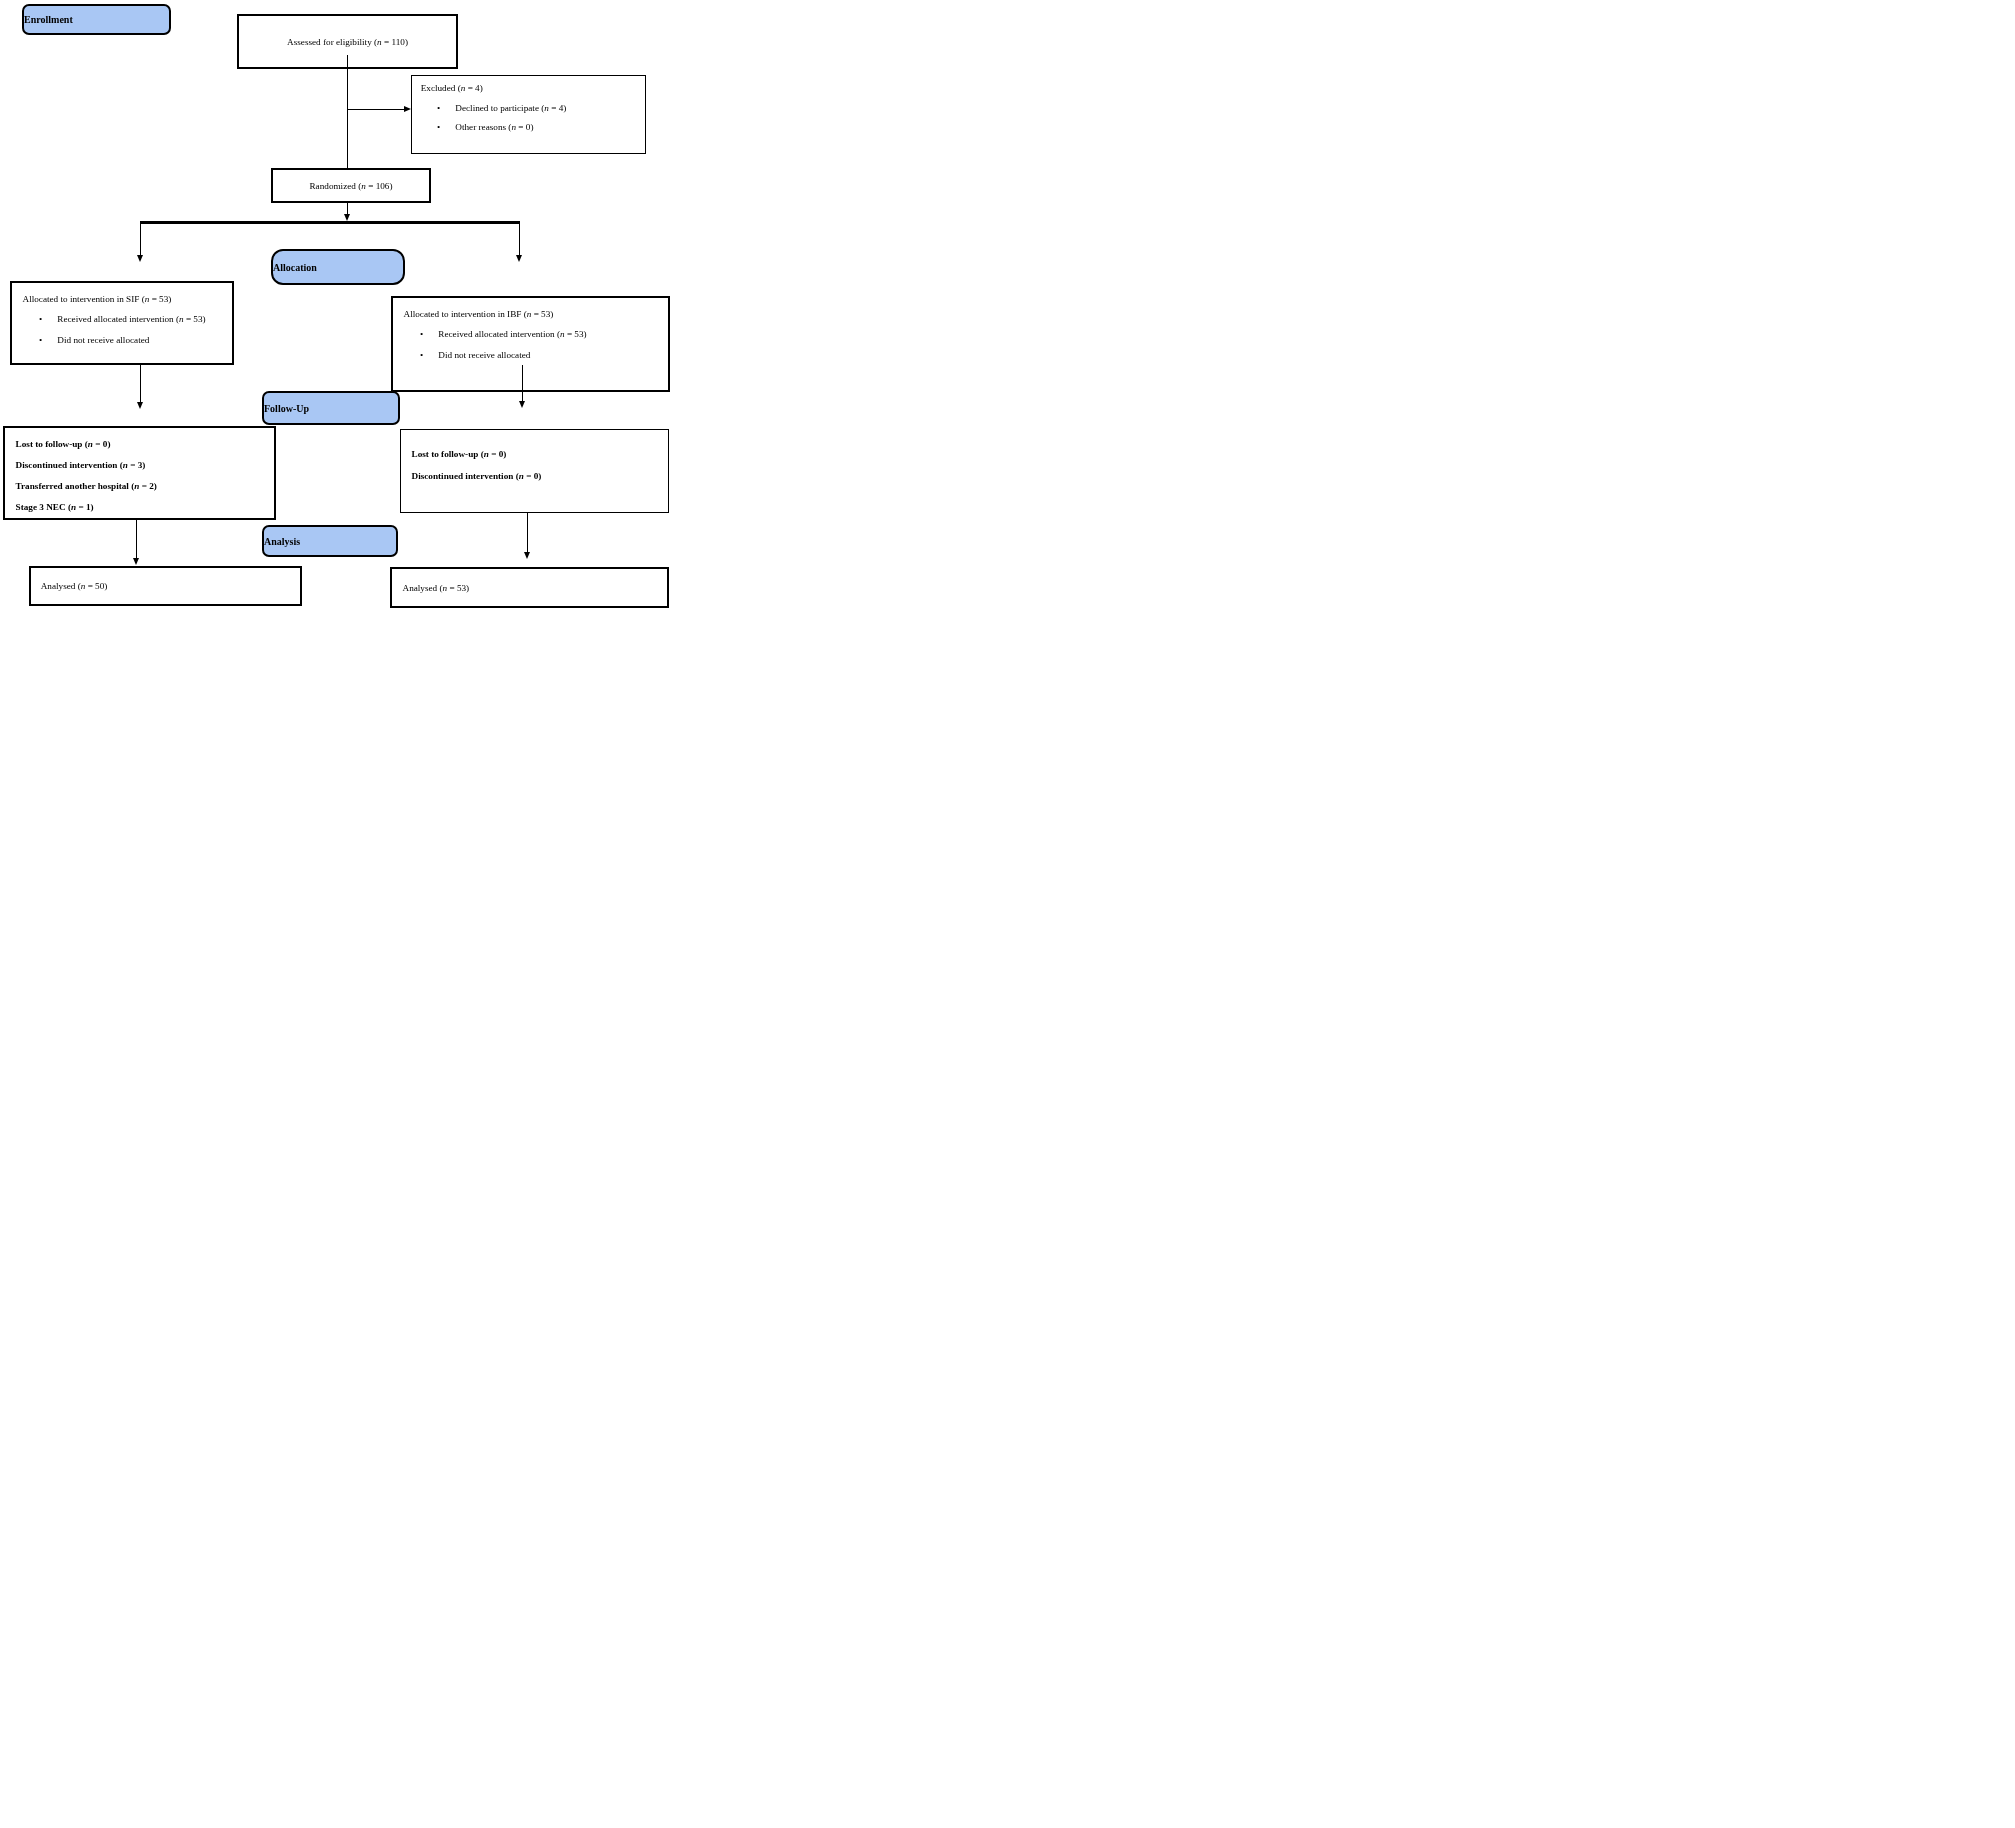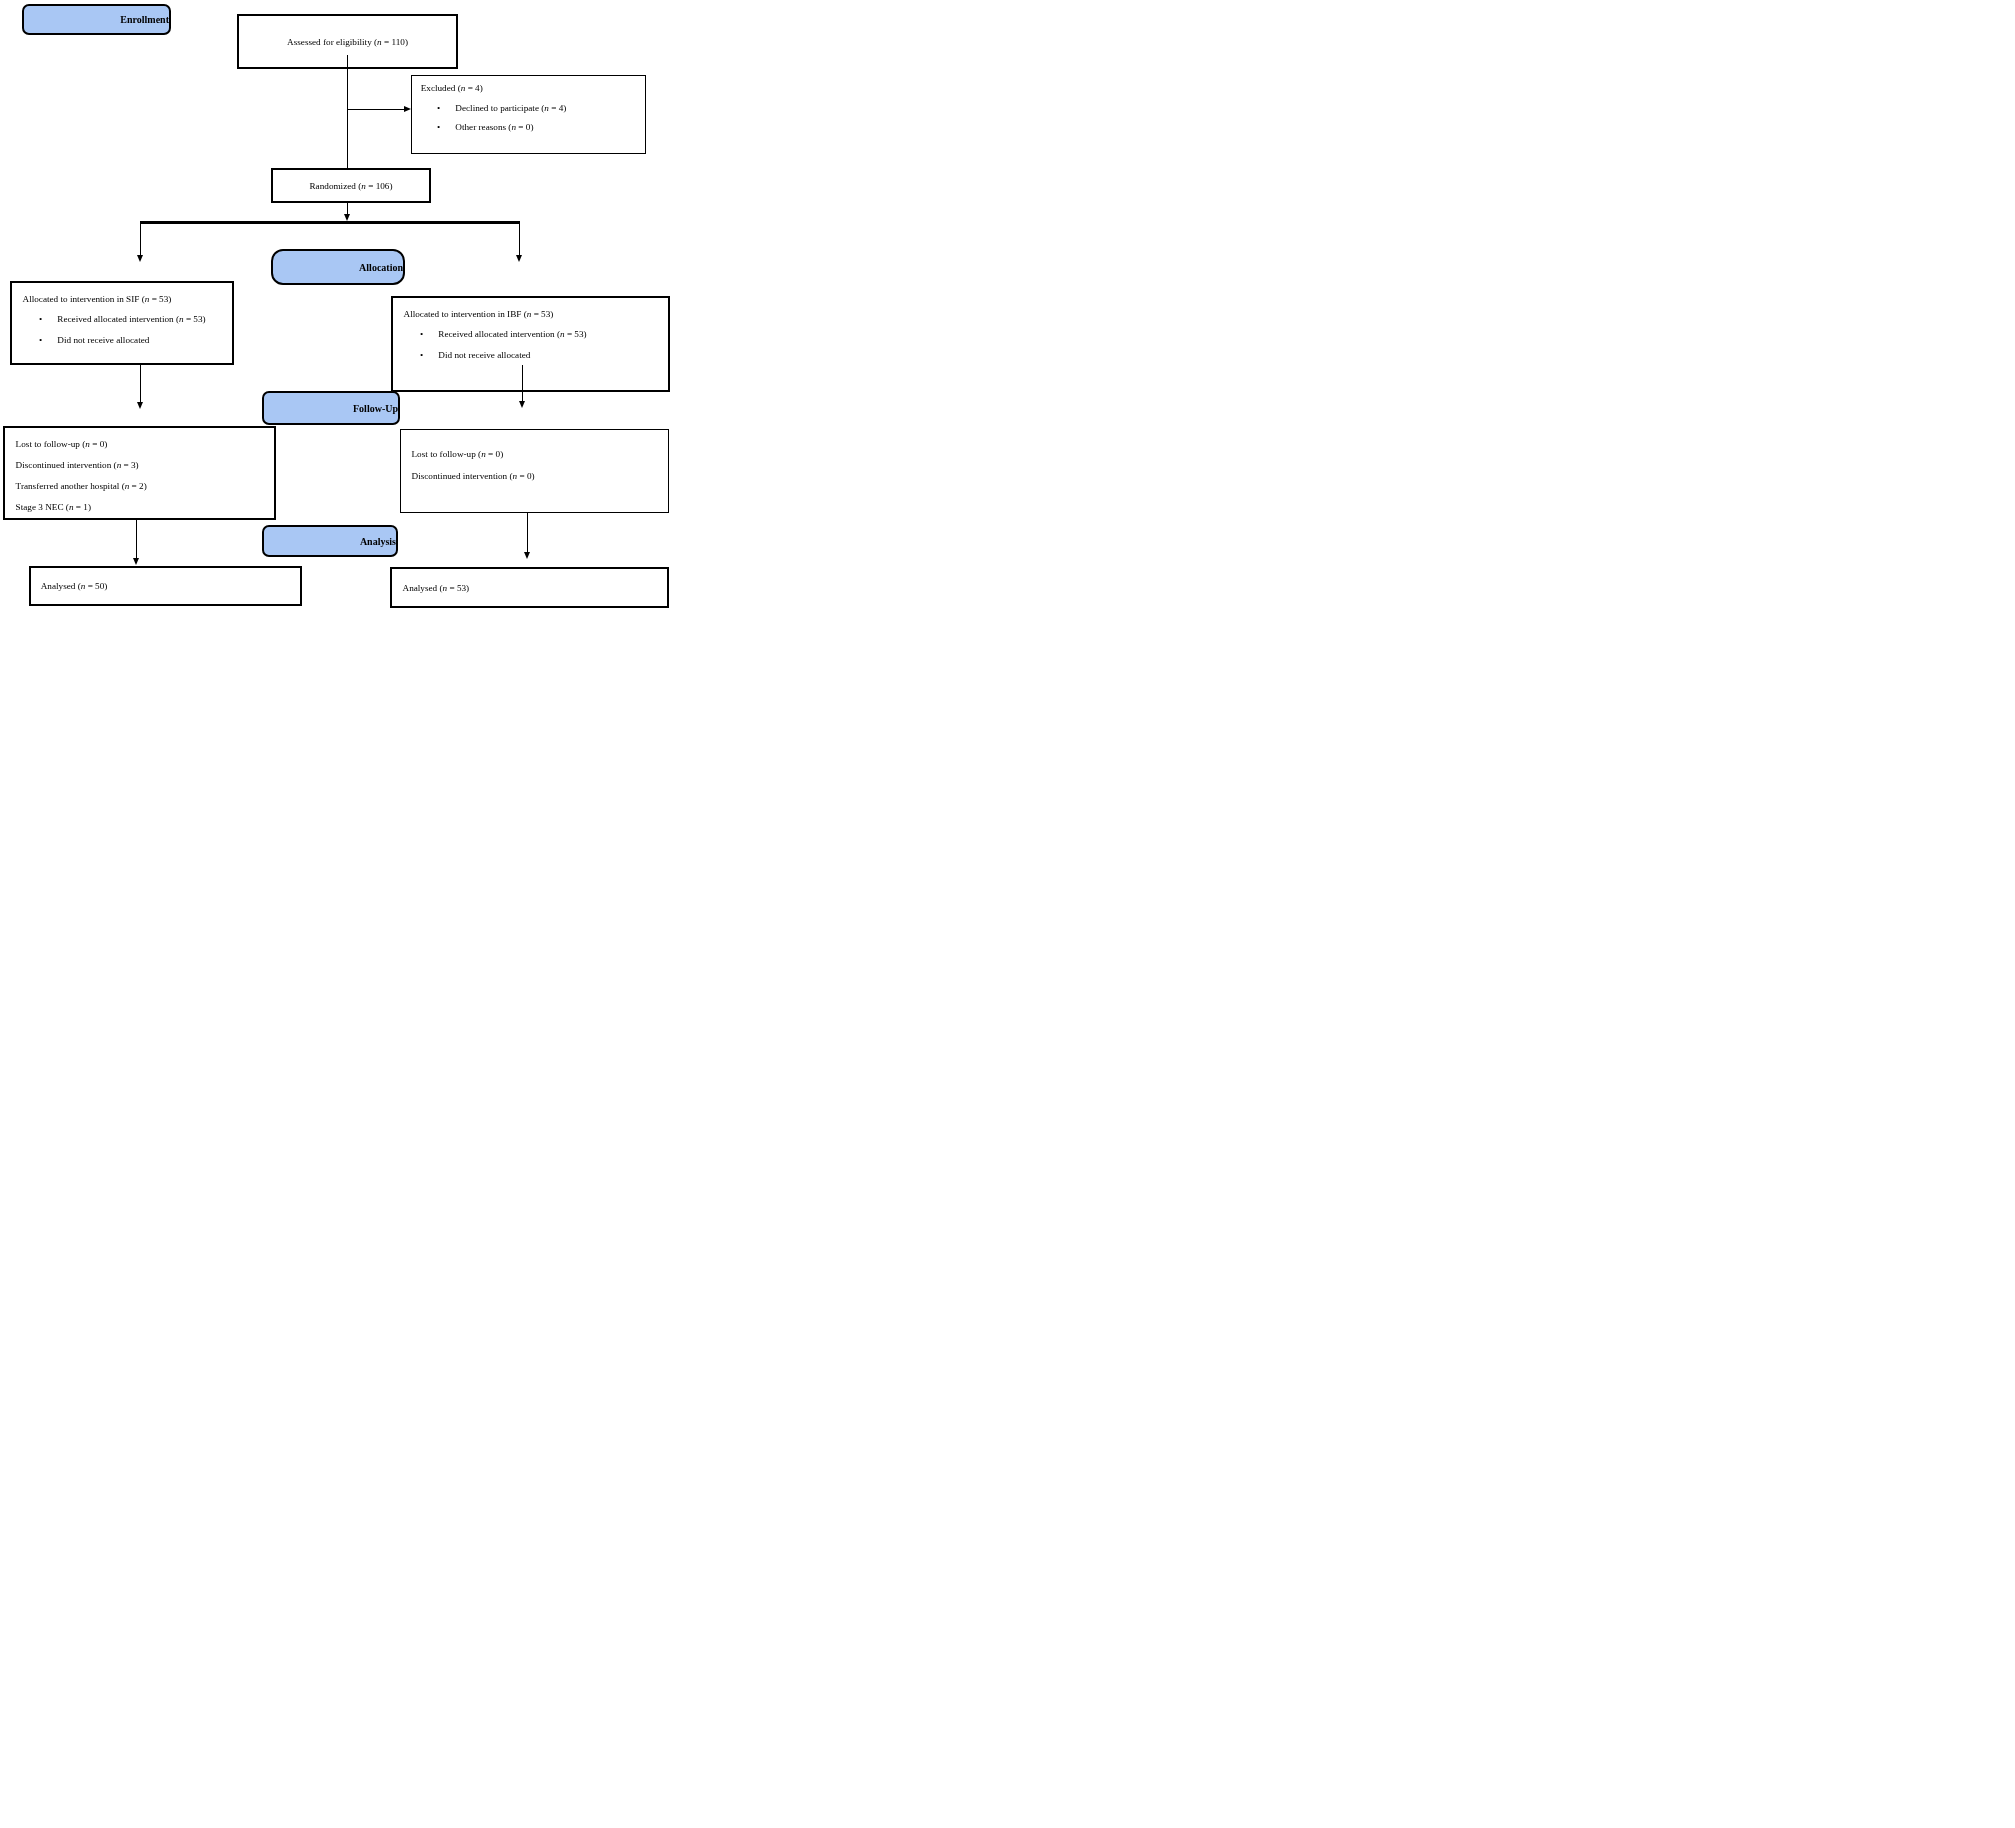--- a/index.html
+++ b/index.html
@@ -9,39 +9,39 @@
     color: #000;
   }
   #canvas { position: relative; width: 672px; height: 609px; background: #fff; overflow: hidden; }
 
   
   .stagebox {
     position: absolute;
     background: #A9C7F4;
     border: 2.6px solid #000;
     border-radius: 7px;
-    display: flex; align-items: center; justify-content: flex-end;
+    display: flex; align-items: center; justify-content: flex-start;
     font-weight: bold; font-size: 10px;
     box-sizing: border-box;
   }
   .databox {
     position: absolute;
     background: #fff;
     border: 2.2px solid #000;
     box-sizing: border-box;
     font-size: 9.2px;
   }
   .thin { border-width: 1.3px; }
   .center-text { display: flex; align-items: center; justify-content: center; }
   .vcenter-left { display: flex; align-items: center; }
 
   .title-line { padding: 10.5px 3.5px 0 10.5px; }
   .bullet-row { display: flex; padding-left: 27px; margin-top: 10.5px; }
   .bullet { width: 18.3px; flex: 0 0 18.3px; }
-  .plain-lines { padding: 6.1px 3.5px 0 10.5px; }
+  .plain-lines { padding: 6.1px 3.5px 0 10.5px; font-weight: bold; }
   .plain-lines .line { line-height: 21px; }
   .nvar, .nwrap i { font-style: italic; }
 
   
   .vline, .hline { position: absolute; background: #000; }
   .ah-down {
     position: absolute; width: 0; height: 0;
     border-left: 3.5px solid transparent; border-right: 3.5px solid transparent;
     border-top: 7.8px solid #000;
   }

